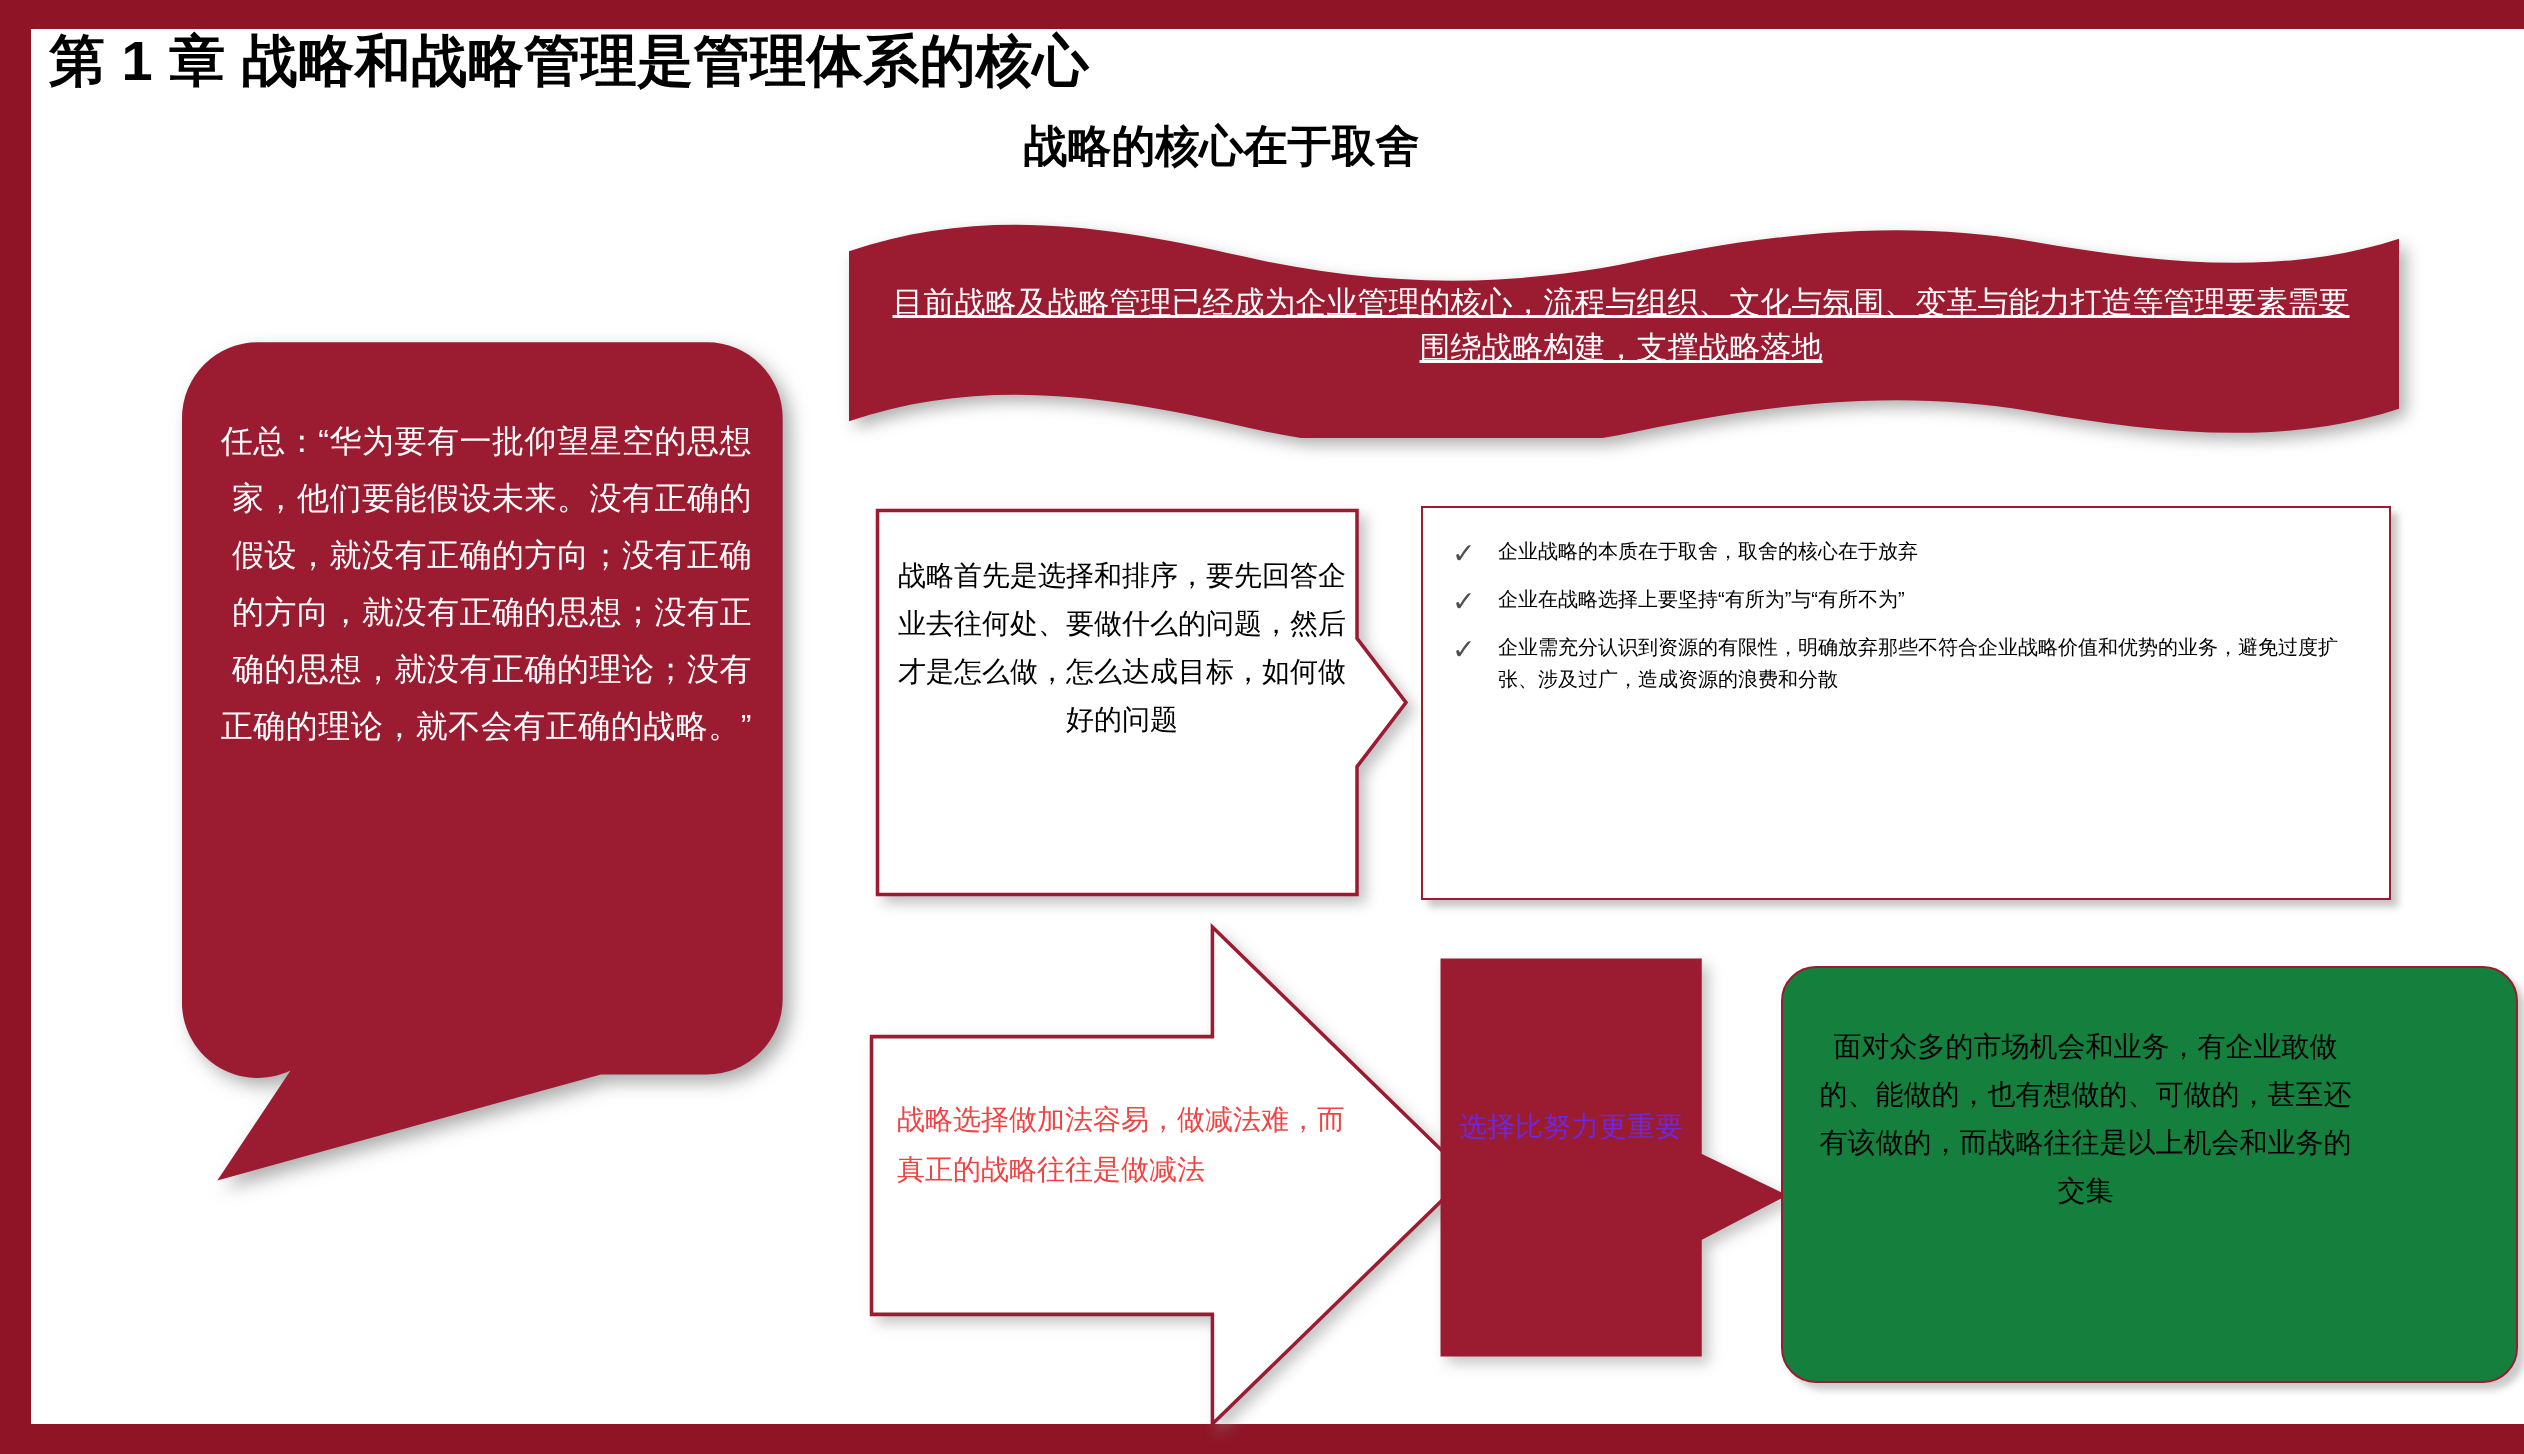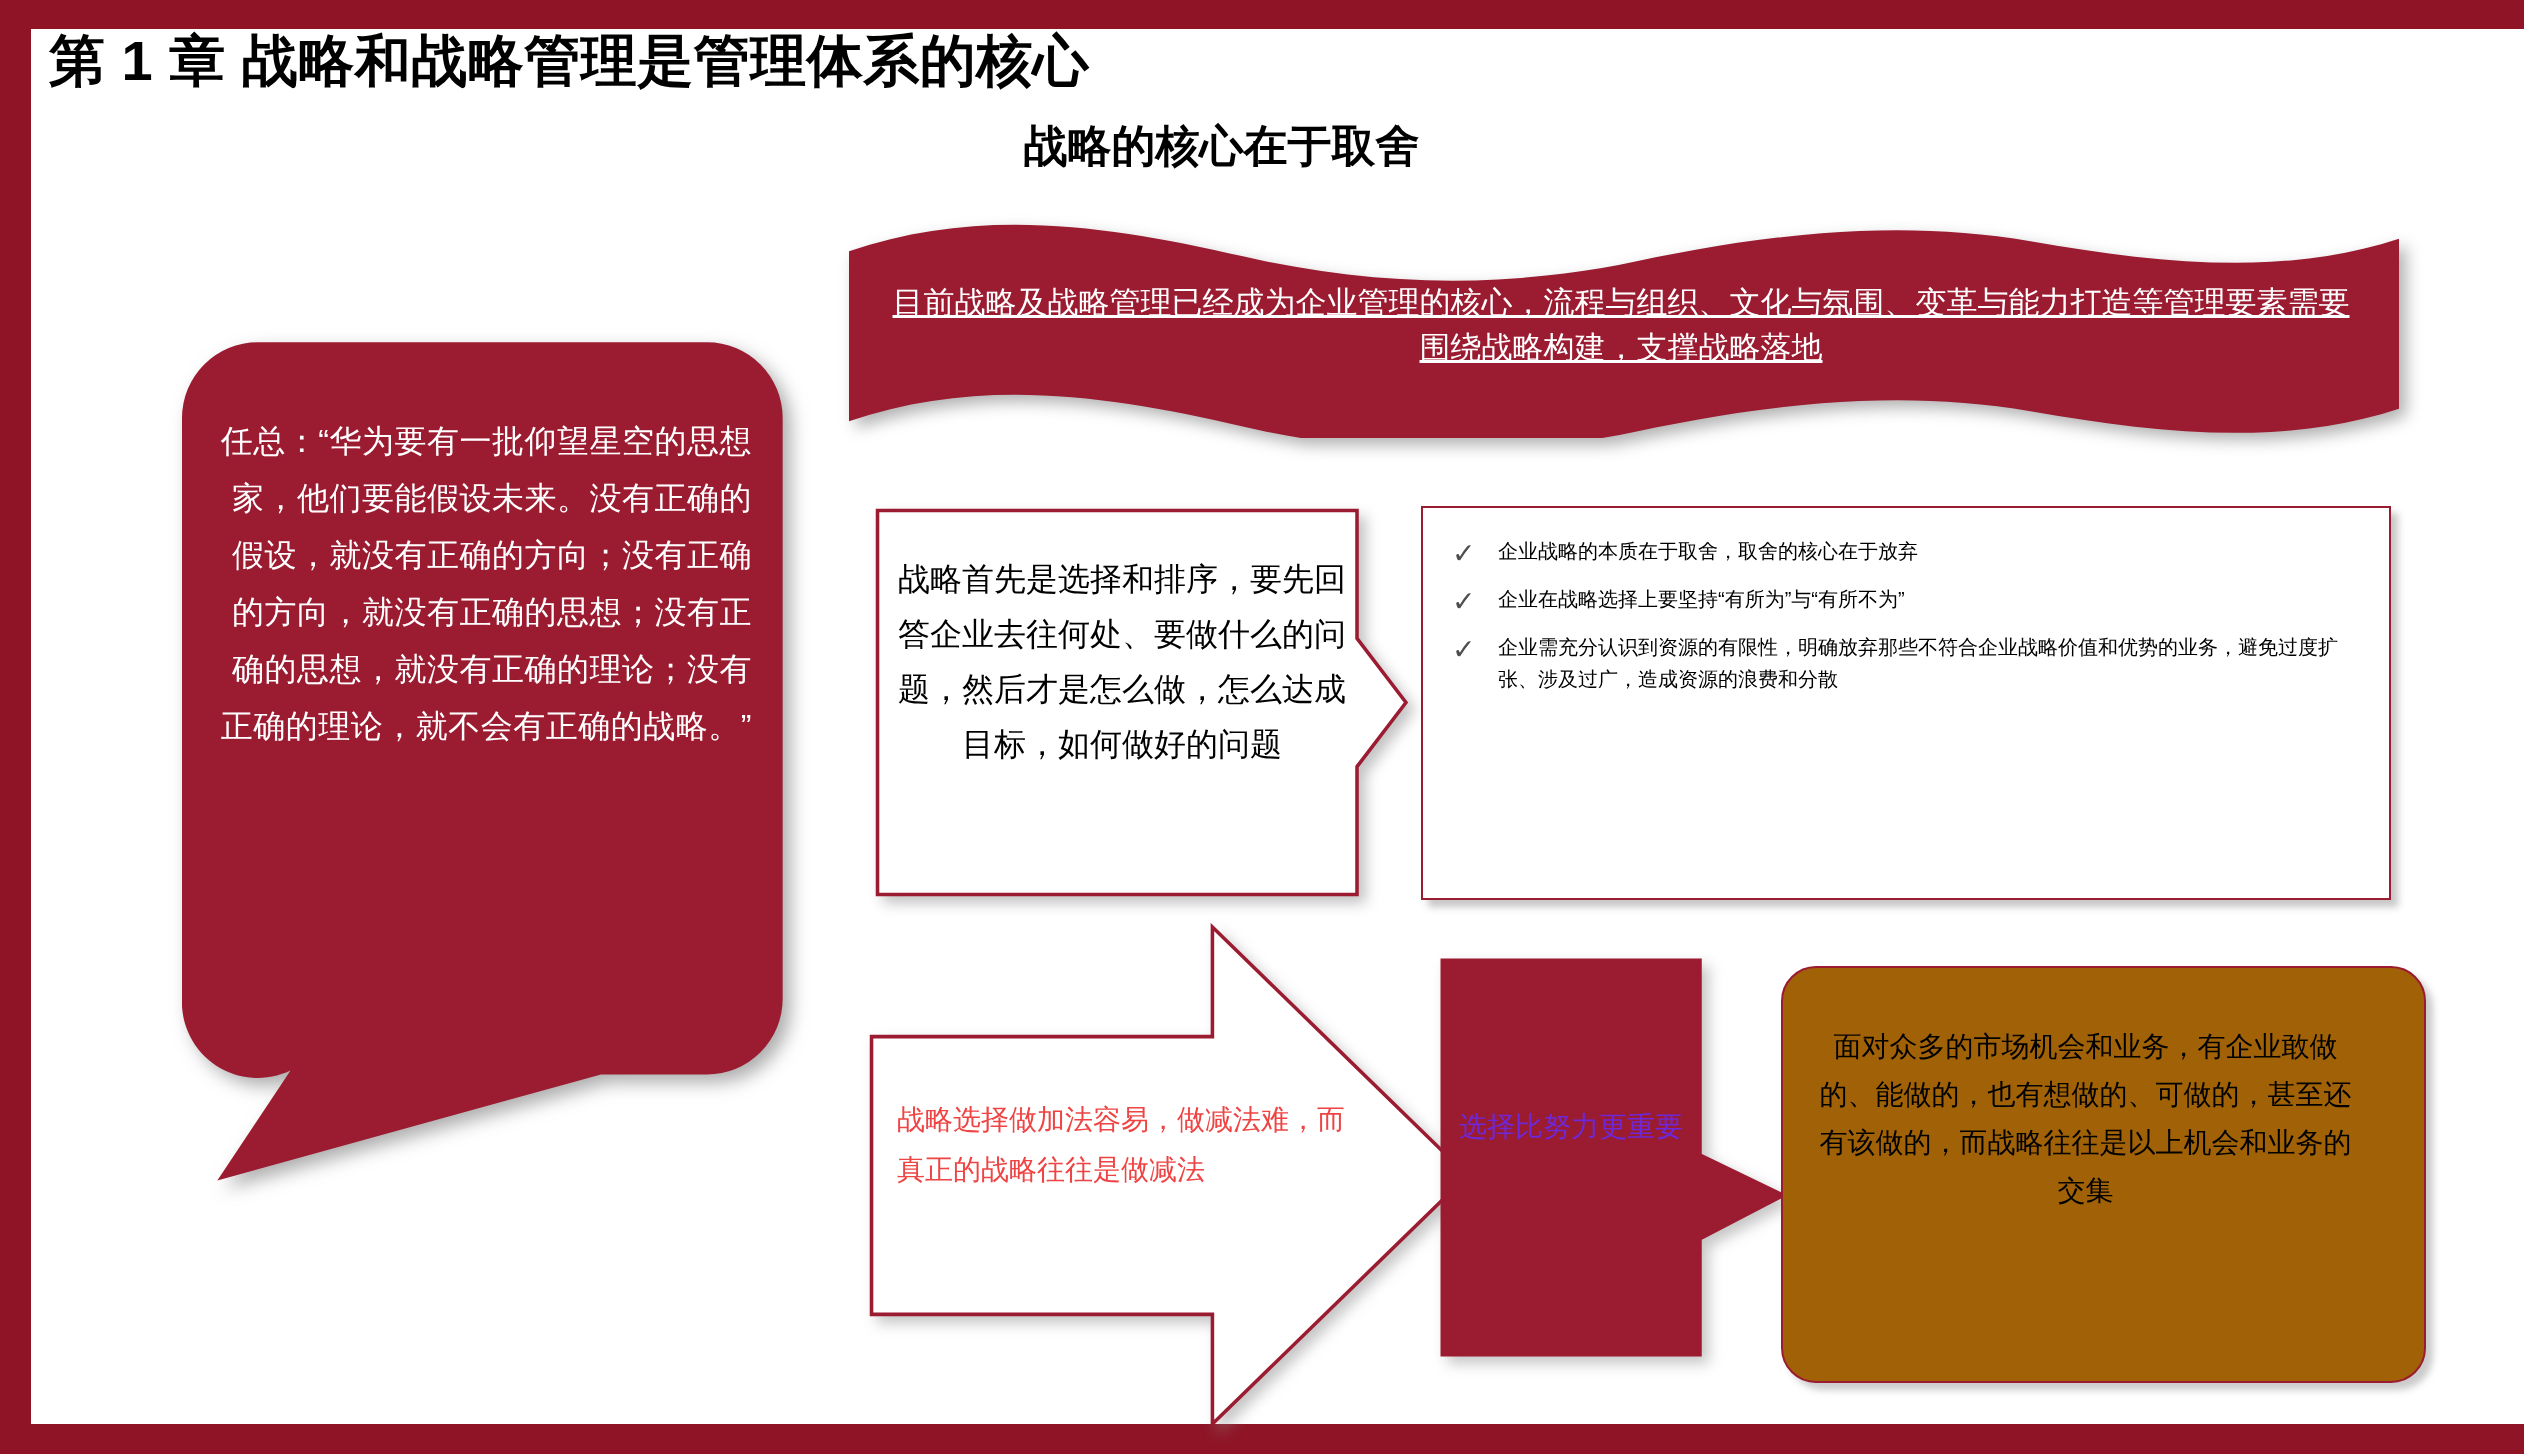--- a/index.html
+++ b/index.html
@@ -114,21 +114,21 @@
     filter: drop-shadow(7px 7px 7px rgba(120,120,120,0.45));
   }
   #pentagon-wrap svg { display: block; width: 100%; height: 100%; }
   #pentagon-text {
     position: absolute;
     left: 20px;
     top: 44px;
     width: 454px;
     text-align: center;
     color: #000000;
-    font-size: 32px;
+    font-size: 28px;
     line-height: 1.72;
   }
 
   
   #checklist-box {
     position: absolute;
     left: 1390px;
     top: 477px;
     width: 970px;
     height: 394px;
@@ -197,23 +197,23 @@
     color: #6d28d9;
     font-size: 28px;
     line-height: 1.62;
   }
 
   
   #outcome-box {
     position: absolute;
     left: 1750px;
     top: 937px;
-    width: 645px;
+    width: 737px;
     height: 417px;
-    background: #a16207;
+    background: #15803d;
     border: 2.5px solid #9b1b31;
     border-radius: 35px;
     box-sizing: border-box;
     box-shadow: 7px 7px 7px rgba(140,140,140,0.45);
   }
   #outcome-text {
     position: absolute;
     left: 31px;
     top: 55px;
     width: 543px;

